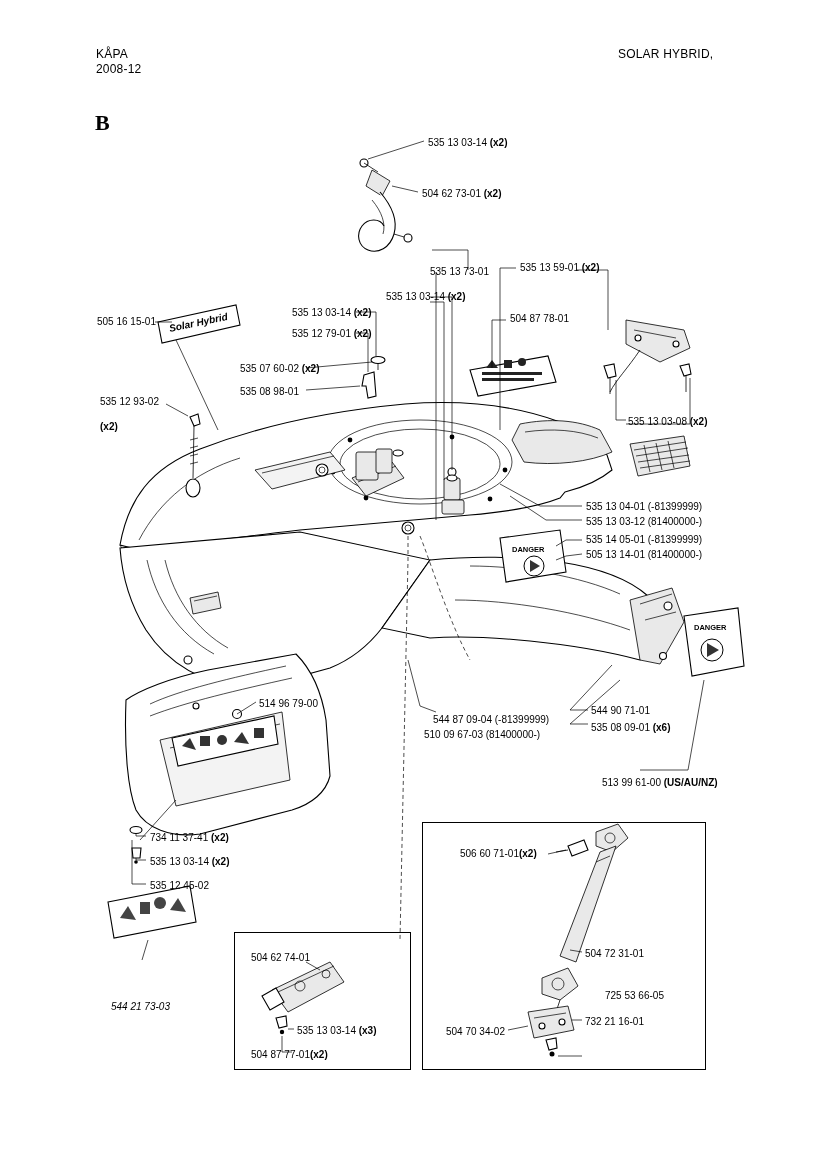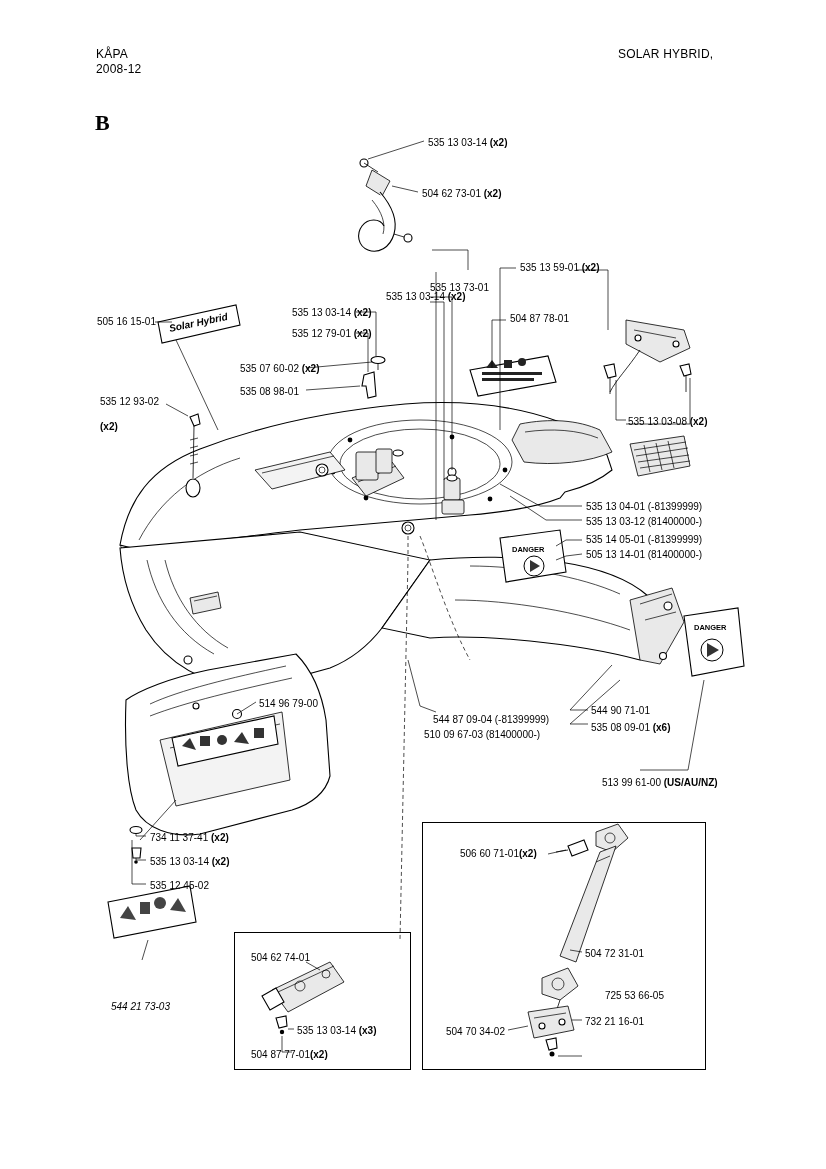--- a/index.html
+++ b/index.html
@@ -342,21 +342,21 @@
       <path class="tln" d="M294 1029 L288 1029"></path>
       <path class="tln" d="M292 1052 L282 1052 L282 1036"></path>
     </g>
   </svg>
 
   <div class="box" style="left:422px; top:822px; width:282px; height:246px;"></div>
   <div class="box" style="left:234px; top:932px; width:175px; height:136px;"></div>
 
   <div class="lbl" style="left:428px; top:137px;"><span>535 13 03-14 </span><b>(x2)</b></div>
   <div class="lbl" style="left:422px; top:188px;"><span>504 62 73-01 </span><b>(x2)</b></div>
-  <div class="lbl" style="left:430px; top:282px;text-align:right;"><span>535 13 73-01</span><b></b></div>
+  <div class="lbl" style="left:430px; top:266px;text-align:right;"><span>535 13 73-01</span><b></b></div>
   <div class="lbl" style="left:520px; top:262px;"><span>535 13 59-01 </span><b>(x2)</b></div>
   <div class="lbl" style="left:386px; top:291px;"><span>535 13 03-14 </span><b>(x2)</b></div>
   <div class="lbl" style="left:510px; top:313px;"><span>504 87 78-01</span><b></b></div>
   <div class="lbl" style="left:97px; top:316px;"><span>505 16 15-01</span><b></b></div>
   <div class="lbl" style="left:292px; top:307px;"><span>535 13 03-14 </span><b>(x2)</b></div>
   <div class="lbl" style="left:292px; top:328px;"><span>535 12 79-01 </span><b>(x2)</b></div>
   <div class="lbl" style="left:240px; top:363px;"><span>535 07 60-02 </span><b>(x2)</b></div>
   <div class="lbl" style="left:240px; top:386px;"><span>535 08 98-01</span><b></b></div>
   <div class="lbl" style="left:100px; top:396px;"><span>535 12 93-02
 </span><br><b>(x2)</b></div>

